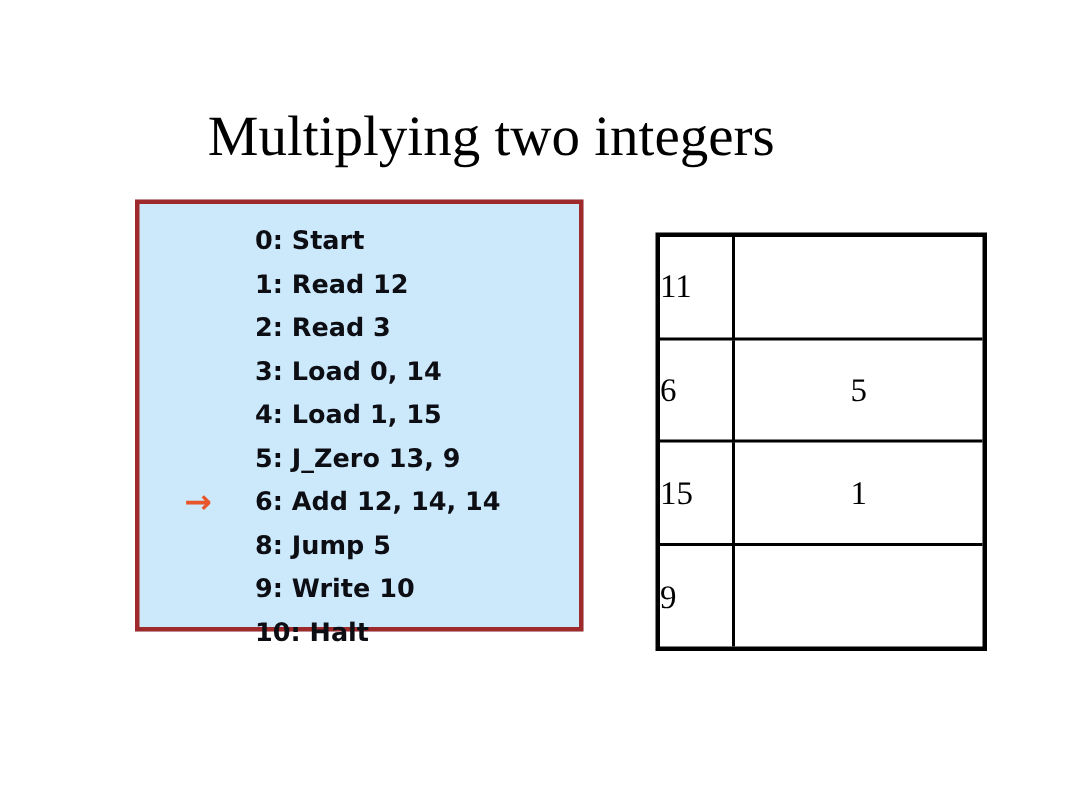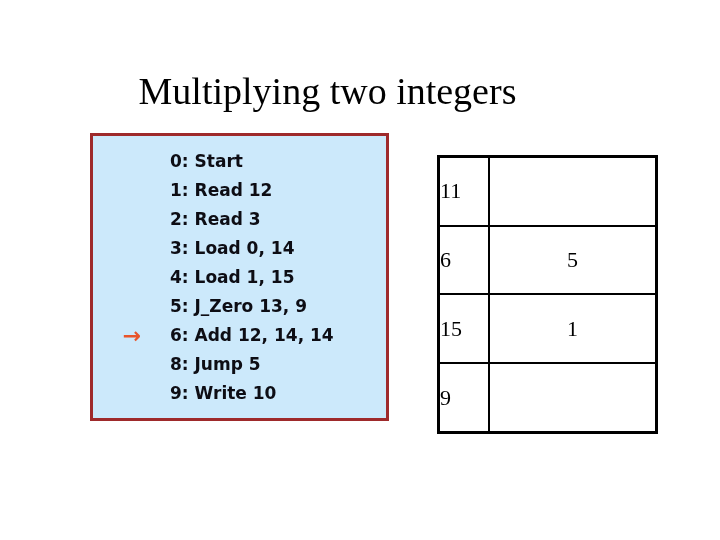--- a/index.html
+++ b/index.html
@@ -126,20 +126,21 @@
     <div id="program-lines">
         <div class="program-line"><span>0: Start</span></div>
         <div class="program-line"><span>1: Read 12</span></div>
         <div class="program-line"><span>2: Read 3</span></div>
         <div class="program-line"><span>3: Load 0, 14</span></div>
         <div class="program-line"><span>4: Load 1, 15</span></div>
         <div class="program-line"><span>5: J_Zero 13, 9</span></div>
         <div class="program-line"><span class="pc-arrow" style="color: rgb(232, 85, 43);">→</span><span>6: Add 12, 14, 14</span></div>
         <div class="program-line"><span>8: Jump 5</span></div>
         <div class="program-line"><span>9: Write 10</span></div>
+        <div class="program-line"><span>10: Halt</span></div>
       </div>
   </div>
 
   <div id="memory-table">
     <table>
       <tbody>
           <tr>
             <td class="addr-cell">11</td>
             <td class="value-cell"></td>
           </tr>

